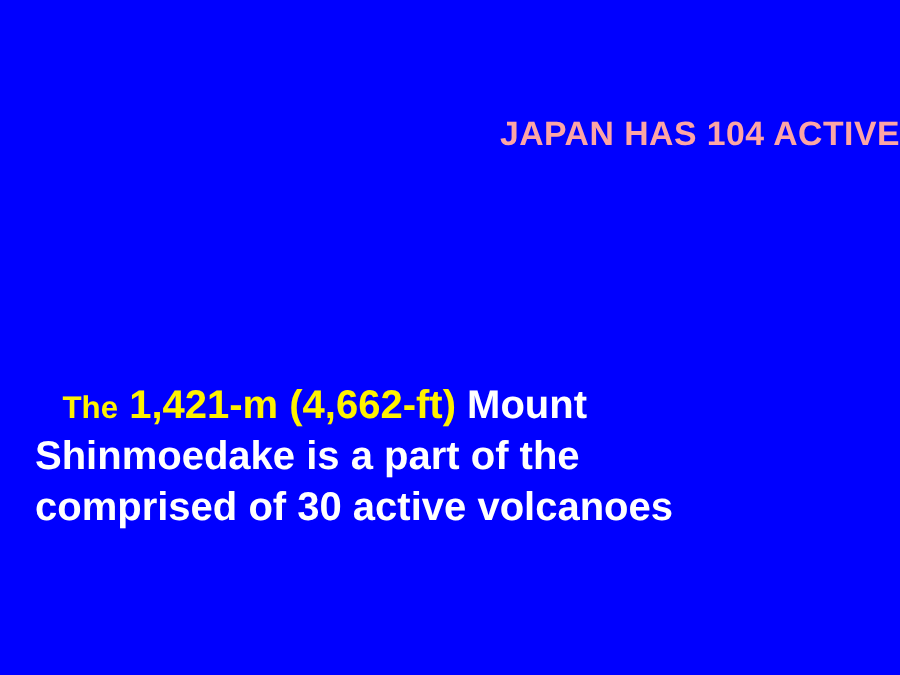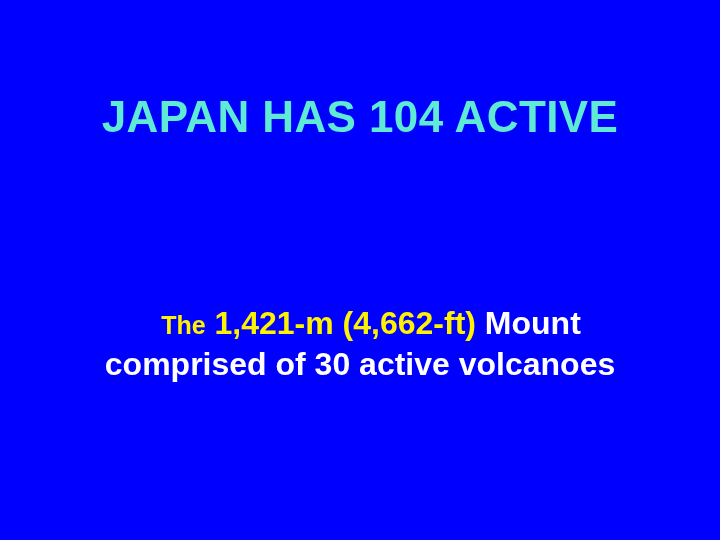--- a/index.html
+++ b/index.html
@@ -26,44 +26,44 @@
   #title-block {
     position: absolute;
     left: 0;
     top: 92px;
     width: 720px;
     text-align: center;
     line-height: 1.12;
   }
   .title-line {
     display: block;
-    color: #5eead4;
+    color: #fca5a5;
     font-family: "Liberation Sans", sans-serif;
     font-weight: bold;
-    font-size: 44px;
+    font-size: 27px;
     letter-spacing: 0.4px;
     white-space: nowrap;
+    text-align: right;
   }
 
   
   #body-block {
     position: absolute;
     left: 28px;
     top: 303px;
     width: 664px;
     line-height: 1.28;
   }
   .body-line {
     display: block;
     font-family: "Liberation Sans", sans-serif;
     font-weight: bold;
     font-size: 32px;
     color: #FFFFFF;
     white-space: nowrap;
-    text-align: center;
   }
   .body-line.indented {
     text-indent: 22px;
   }
   .hl {
     color: #FFF200;
   }
   .hl-small {
     color: #FFF200;
     font-size: 25px;
@@ -75,19 +75,20 @@
 <div id="slide">
 
   <div id="title-block">
     <span class="title-line">JAPAN HAS 104 ACTIVE</span>
   </div>
 
   <div id="body-block">
 
     <span class="body-line indented"><span class="hl-small">The</span><span class="hl"> 1,421-m (4,662-ft)</span><span> Mount</span></span>
 
+    <span class="body-line">Shinmoedake is a part of the</span>
 
 
     <span class="body-line">comprised of 30 active volcanoes</span>
 
   </div>
 
 </div>
 
 </body></html>

